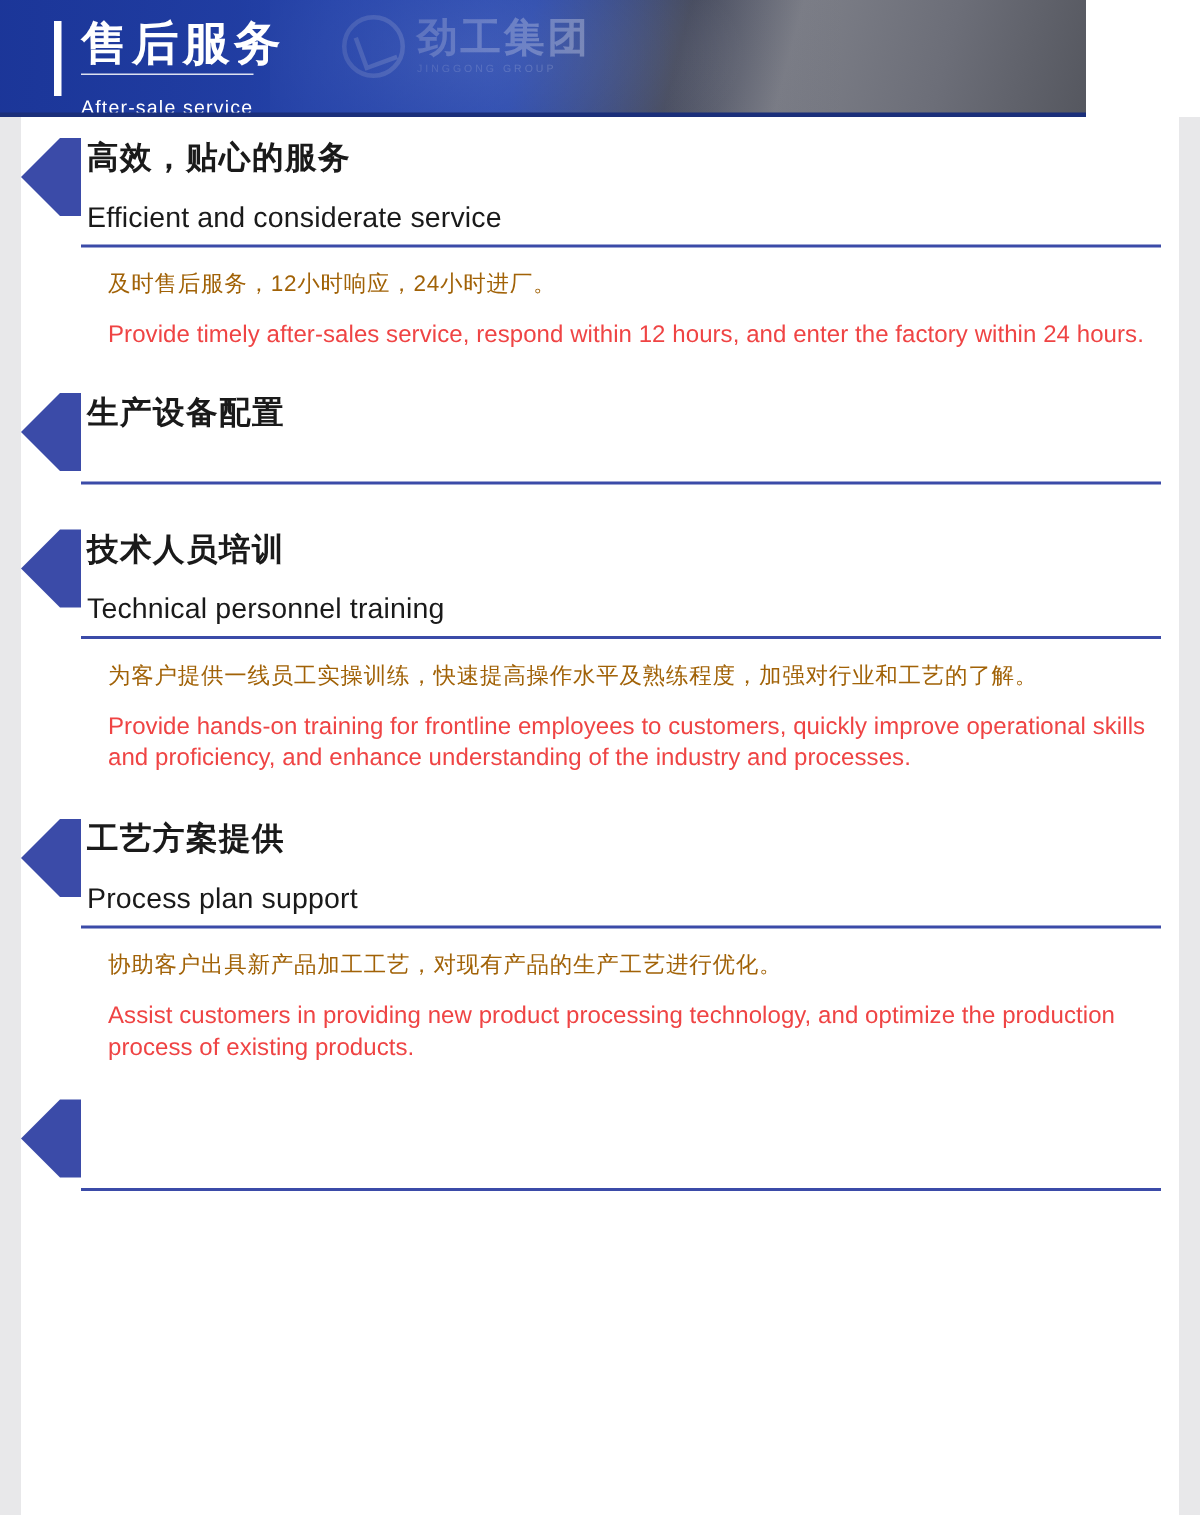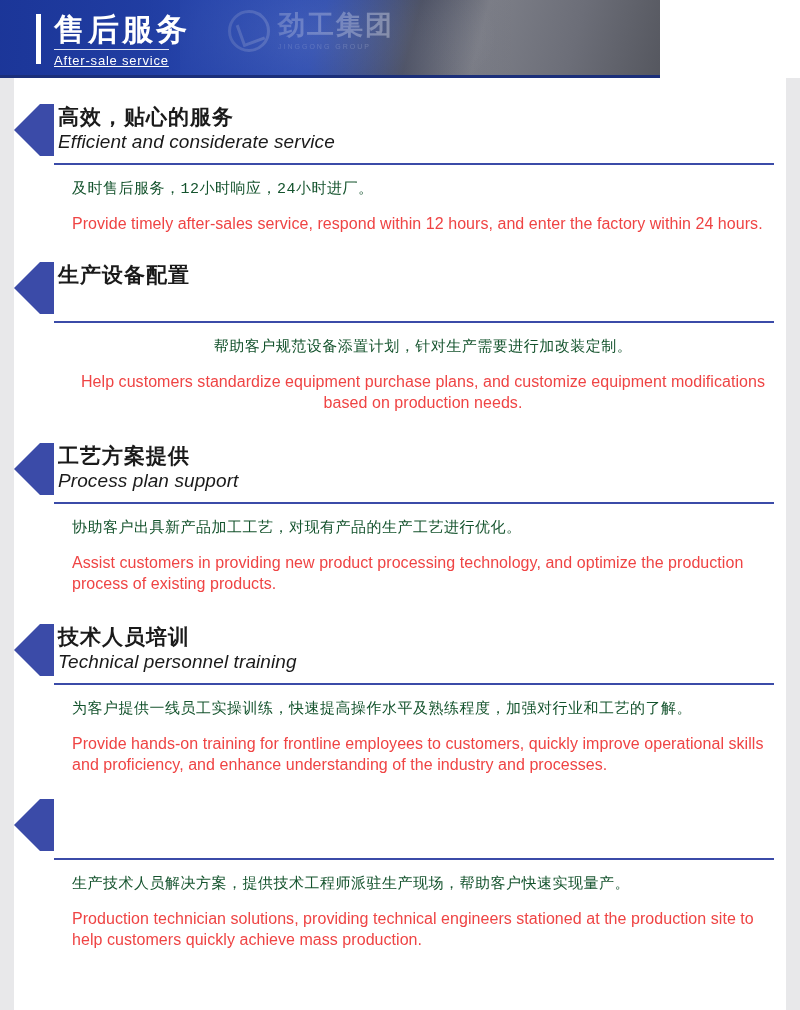--- a/index.html
+++ b/index.html
@@ -12,21 +12,21 @@
     height: 1010px;
     background: #ffffff;
     font-family: "Liberation Sans", "DejaVu Sans", sans-serif;
     overflow: hidden;
     position: relative;
   }
 
   
   .banner {
     position: relative;
-    width: 660px;
+    width: 724px;
     height: 78px;
     overflow: hidden;
     background: #1f3a93;
   }
   .banner-photo {
     position: absolute;
     inset: 0;
     background:
       linear-gradient(105deg, #2b4db8 0%, #3458c4 30%, #2f50b5 48%, #4a4f62 62%, #7d7f88 72%, #6c6e78 86%, #55575f 100%);
   }
@@ -100,23 +100,22 @@
     letter-spacing: 3px;
     line-height: 34px;
     font-family: "DejaVu Sans", "Liberation Sans", sans-serif;
   }
   .banner-en {
     color: #ffffff;
     font-size: 13px;
     letter-spacing: 0.8px;
     margin-top: 3px;
     border-top: 1px solid rgba(255,255,255,0.85);
-    padding-top: 3px;
+    padding-top: 14px;
     display: inline-block;
-    text-decoration: underline;
   }
   .banner-bottom-rule {
     position: absolute;
     left: 0; bottom: 0;
     width: 800px;
     height: 3px;
     background: #1b2f7a;
   }
 
   
@@ -164,35 +163,34 @@
     font-weight: bold;
     color: #1a1a1a;
     letter-spacing: 1px;
     line-height: 26px;
   }
   .head-en {
     font-size: 19px;
     color: #1a1a1a;
     line-height: 24px;
     letter-spacing: 0.1px;
-    margin-top: 0;
-    font-style: italic;
+    margin-top: 16px;
   }
   .rule {
     margin: 5px 26px 0 54px;
     height: 2px;
     background: #3b4ba8;
   }
   .body-block {
     margin: 14px 26px 0 72px;
   }
   .body-cn {
-    font-family: Liberation Mono, monospace;
+    font-family: Liberation Sans, sans-serif;
     font-size: 15px;
-    color: #14532d;
+    color: #a16207;
     line-height: 22px;
     letter-spacing: 0.5px;
   }
   .body-en {
     font-size: 16px;
     color: #ef4444;
     line-height: 21px;
     margin-top: 12px;
     letter-spacing: 0.05px;
   }
@@ -218,21 +216,21 @@
     </div>
   </div>
   <div class="banner-bottom-rule"></div>
 </div>
 
 <div class="edge-left"></div>
 <div class="edge-right"></div>
 
 <div class="content">
 
-  <div class="section" style="padding-top:24px;">
+  <div class="section" style="padding-top:12px;">
     <div class="head-row">
       <div class="arrow">
         <svg width="40" height="56" viewBox="0 0 40 56">
             <polygon points="0,28 26,2 40,2 40,54 26,54" fill="#3b4ba8"></polygon>
           </svg>
       </div>
       <div class="head-text">
         <div class="head-cn">高效，贴心的服务</div>
         <div class="head-en">Efficient and considerate service</div>
       </div>
@@ -249,23 +247,38 @@
       <div class="arrow">
         <svg width="40" height="56" viewBox="0 0 40 56">
             <polygon points="0,28 26,2 40,2 40,54 26,54" fill="#3b4ba8"></polygon>
           </svg>
       </div>
       <div class="head-text">
         <div class="head-cn">生产设备配置</div>
       </div>
     </div>
     <div class="rule"></div>
+  </div>
+
+  <div class="section" style="padding-top:28px;">
+    <div class="head-row">
+      <div class="arrow">
+        <svg width="40" height="56" viewBox="0 0 40 56">
+            <polygon points="0,28 26,2 40,2 40,54 26,54" fill="#3b4ba8"></polygon>
+          </svg>
+      </div>
+      <div class="head-text">
+        <div class="head-cn">技术人员培训</div>
+        <div class="head-en">Technical personnel training</div>
+      </div>
+    </div>
+    <div class="rule"></div>
     <div class="body-block">
-      <div class="body-cn">帮助客户规范设备添置计划，针对生产需要进行加改装定制。</div>
-      <div class="body-en">Help customers standardize equipment purchase plans, and customize equipment modifications based on production needs.</div>
+      <div class="body-cn">为客户提供一线员工实操训练，快速提高操作水平及熟练程度，加强对行业和工艺的了解。</div>
+      <div class="body-en">Provide hands-on training for frontline employees to customers, quickly improve operational skills and proficiency, and enhance understanding of the industry and processes.</div>
     </div>
   </div>
 
   <div class="section" style="padding-top:28px;">
     <div class="head-row">
       <div class="arrow">
         <svg width="40" height="56" viewBox="0 0 40 56">
             <polygon points="0,28 26,2 40,2 40,54 26,54" fill="#3b4ba8"></polygon>
           </svg>
       </div>
@@ -274,49 +287,26 @@
         <div class="head-en">Process plan support</div>
       </div>
     </div>
     <div class="rule"></div>
     <div class="body-block">
       <div class="body-cn">协助客户出具新产品加工工艺，对现有产品的生产工艺进行优化。</div>
       <div class="body-en">Assist customers in providing new product processing technology, and optimize the production process of existing products.</div>
     </div>
   </div>
 
-  <div class="section" style="padding-top:28px;">
-    <div class="head-row">
-      <div class="arrow">
-        <svg width="40" height="56" viewBox="0 0 40 56">
-            <polygon points="0,28 26,2 40,2 40,54 26,54" fill="#3b4ba8"></polygon>
-          </svg>
-      </div>
-      <div class="head-text">
-        <div class="head-cn">技术人员培训</div>
-        <div class="head-en">Technical personnel training</div>
-      </div>
-    </div>
-    <div class="rule"></div>
-    <div class="body-block">
-      <div class="body-cn">为客户提供一线员工实操训练，快速提高操作水平及熟练程度，加强对行业和工艺的了解。</div>
-      <div class="body-en">Provide hands-on training for frontline employees to customers, quickly improve operational skills and proficiency, and enhance understanding of the industry and processes.</div>
-    </div>
-  </div>
-
   <div class="section" style="padding-top:22px;">
     <div class="head-row">
       <div class="arrow">
         <svg width="40" height="56" viewBox="0 0 40 56">
             <polygon points="0,28 26,2 40,2 40,54 26,54" fill="#3b4ba8"></polygon>
           </svg>
       </div>
       <div class="head-text">
       </div>
     </div>
     <div class="rule"></div>
-    <div class="body-block">
-      <div class="body-cn">生产技术人员解决方案，提供技术工程师派驻生产现场，帮助客户快速实现量产。</div>
-      <div class="body-en">Production technician solutions, providing technical engineers stationed at the production site to help customers quickly achieve mass production.</div>
-    </div>
   </div>
 
 </div>
 
 </body></html>

